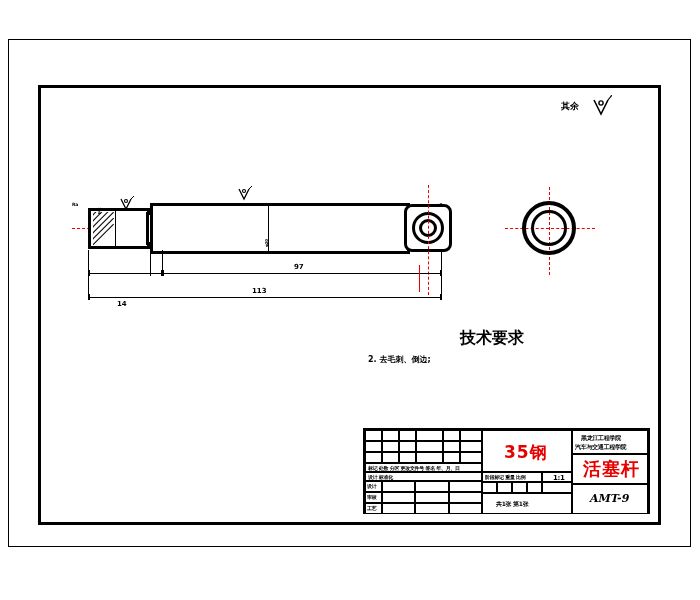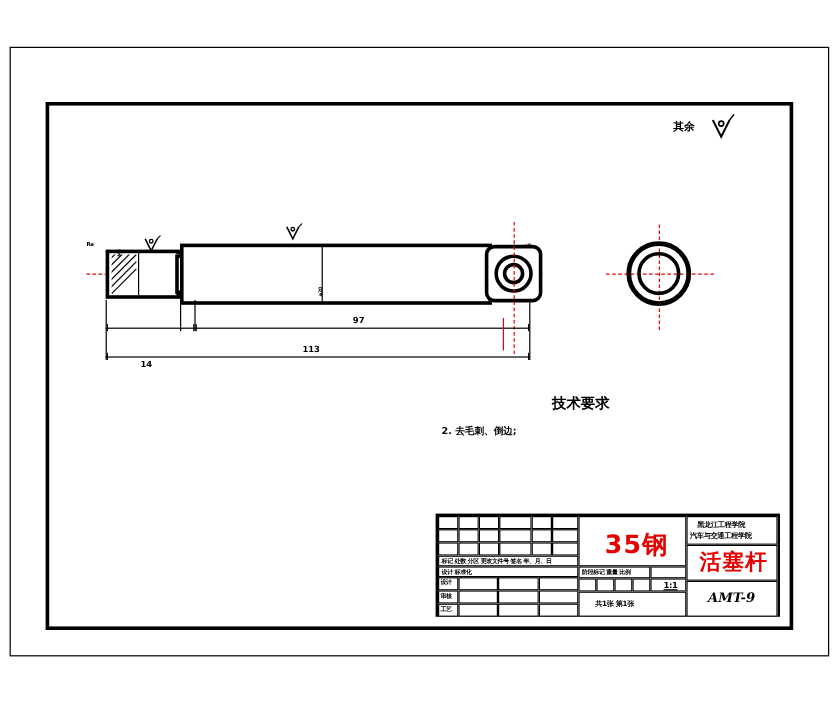--- a/index.html
+++ b/index.html
@@ -36,31 +36,31 @@
            transform-origin:0 0;transform:rotate(-45deg);}
 
   
   .ring{position:absolute;border-radius:50%;box-sizing:border-box;}
 
   
   .rough{position:absolute;}
   .rough svg{display:block;}
 
   
-  .tech-title{position:absolute;font-size:12px;font-weight:bold;color:#000;
+  .tech-title{position:absolute;font-size:16px;font-weight:bold;color:#000;
               font-family:"DejaVu Sans","Liberation Sans",sans-serif;}
   .tech-line{position:absolute;font-size:8px;font-weight:bold;color:#000;white-space:nowrap;}
 
   
   #titleblock{position:absolute;left:363px;top:428px;width:287px;height:86px;
               border:2px solid #000;box-sizing:border-box;background:#fff;}
   #titleblock .cell{position:absolute;box-sizing:border-box;border:1px solid #000;
                     background:#fff;overflow:hidden;}
   #titleblock .lbl{position:absolute;white-space:nowrap;line-height:1;font-weight:bold;}
-  .tb-red-big{font-size:21px;font-weight:bold;color:#e60000;letter-spacing:1px;}
+  .tb-red-big{font-size:17px;font-weight:bold;color:#e60000;letter-spacing:1px;}
   .tb-org{font-size:5px;font-weight:bold;color:#000;letter-spacing:-0.3px;}
   .tb-code{font-size:11px;font-weight:bold;font-style:italic;color:#000;
            font-family:"DejaVu Serif","Liberation Serif",serif;}
 </style>
 </head>
 <body>
 
 <div id="sheet">
 
   <div class="outer-border"></div>
@@ -206,21 +206,21 @@
 
     <div class="cell" style="left:117px;top:42px;width:60px;height:10px;"></div>
     <div class="lbl tb-org" style="left:120px;top:45px;">阶段标记 重量 比例</div>
     <div class="cell" style="left:177px;top:42px;width:30px;height:10px;"></div>
 
     <div class="cell" style="left:117px;top:52px;width:15px;height:11px;"></div>
     <div class="cell" style="left:132px;top:52px;width:15px;height:11px;"></div>
     <div class="cell" style="left:147px;top:52px;width:15px;height:11px;"></div>
     <div class="cell" style="left:162px;top:52px;width:15px;height:11px;"></div>
     <div class="cell" style="left:177px;top:52px;width:30px;height:11px;"></div>
-    <div class="lbl tb-org" style="left:188px;top:55px;font-size:7px;text-decoration:underline;">1:1</div>
+    <div class="lbl tb-org" style="left:188px;top:45px;font-size:7px;text-decoration:underline;">1:1</div>
 
     <div class="cell" style="left:117px;top:63px;width:90px;height:21px;"></div>
     <div class="lbl tb-org" style="left:131px;top:71px;font-size:6px;">共1张  第1张</div>
 
     <div class="cell" style="left:207px;top:0px;width:76px;height:24px;"></div>
     <div class="lbl tb-org" style="left:216px;top:5px;font-size:6px;">黑龙江工程学院</div>
     <div class="lbl tb-org" style="left:210px;top:14px;font-size:6px;">汽车与交通工程学院</div>
 
     <div class="cell" style="left:207px;top:24px;width:76px;height:30px;"></div>
     <div class="lbl tb-red-big" style="left:218px;top:30px;font-size:18px;">活塞杆</div>

